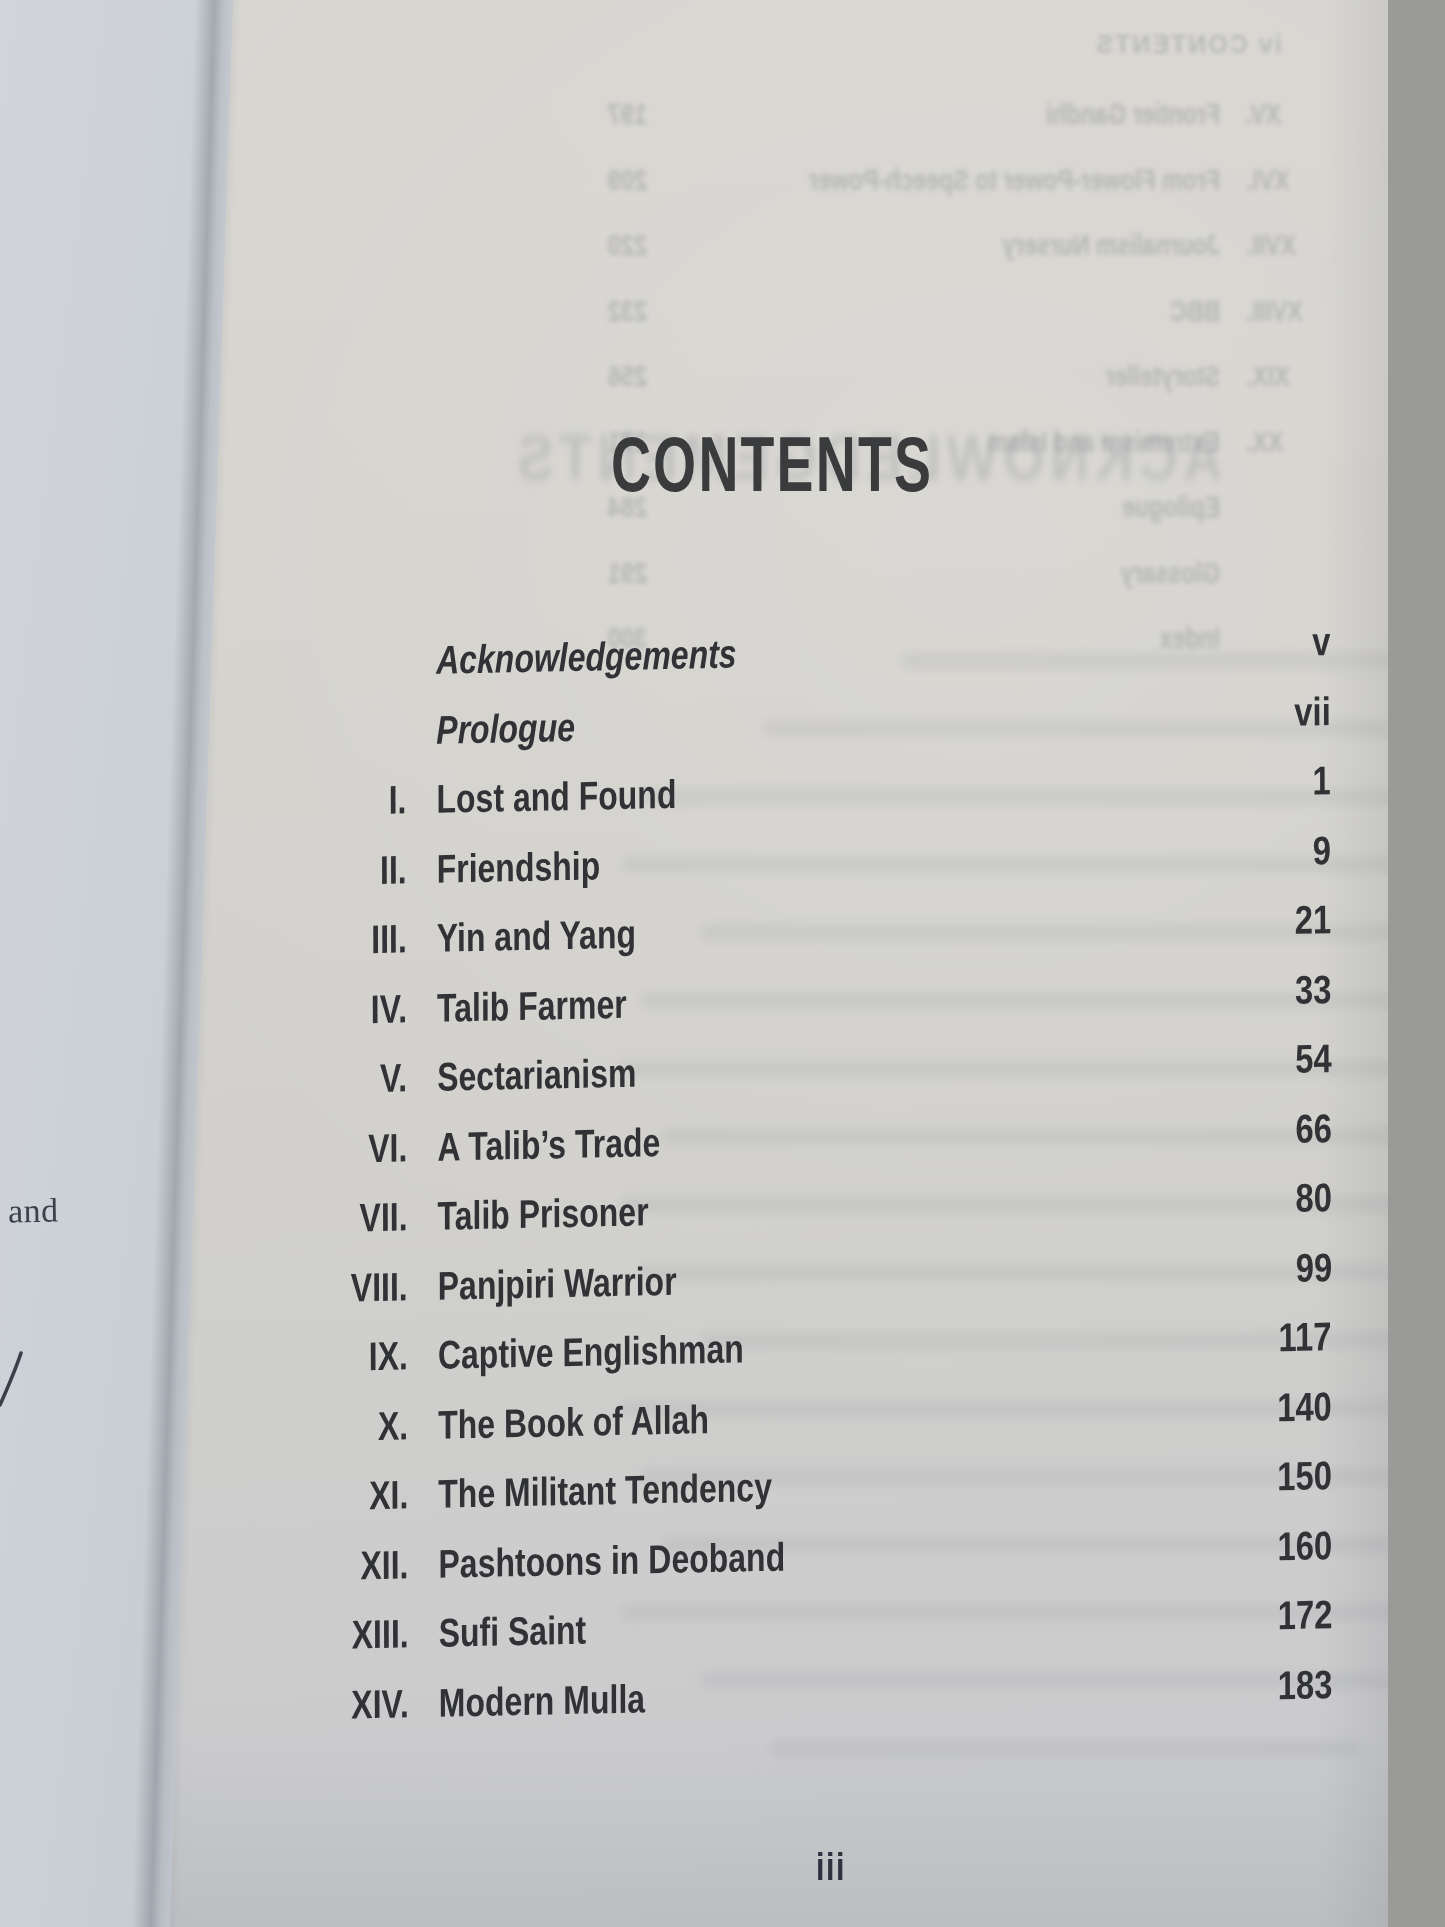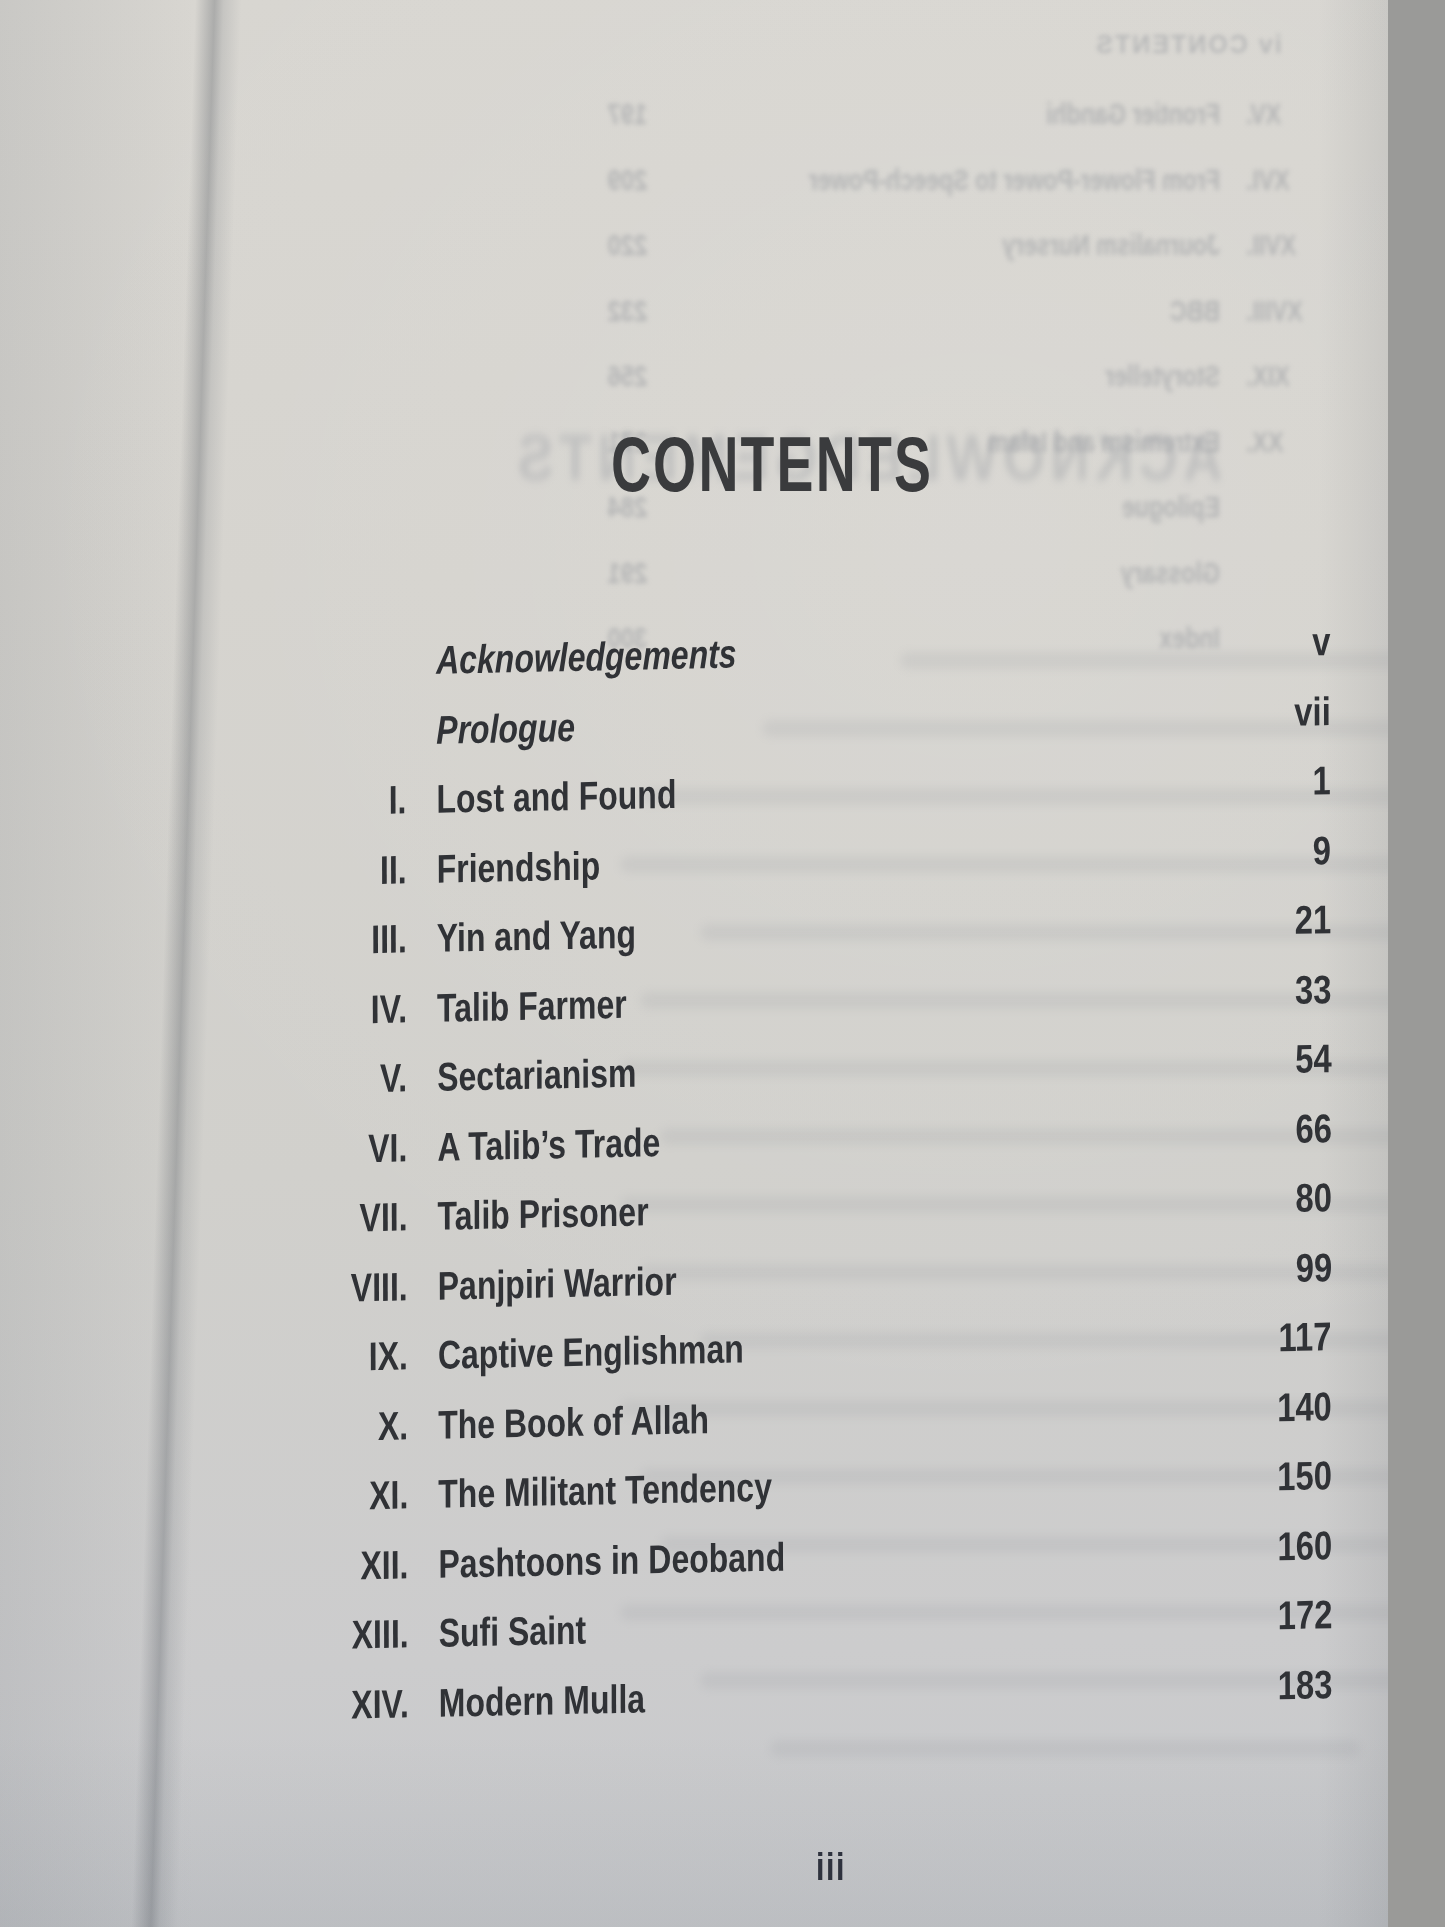--- a/index.html
+++ b/index.html
@@ -274,16 +274,24 @@
             <span class="num">XIV.</span>
             <span class="t">Modern Mulla</span>
             <span class="p">183</span>
           </div>
         </div>
     </div>
 
     <div class="folio">iii</div>
   </div>
 
+  <div class="left-page">
+    <div class="fragment-and">and</div>
+    <div class="fragment-stroke">
+      <svg width="28" height="58" viewBox="0 0 28 58">
+        <path d="M24,3 C19,18 11,37 3,55" stroke="#3a3f4a" stroke-width="3.6" fill="none" stroke-linecap="round"></path>
+      </svg>
+    </div>
+  </div>
 
   <div class="gutter"></div>
 
 </div>
 
 </body></html>

